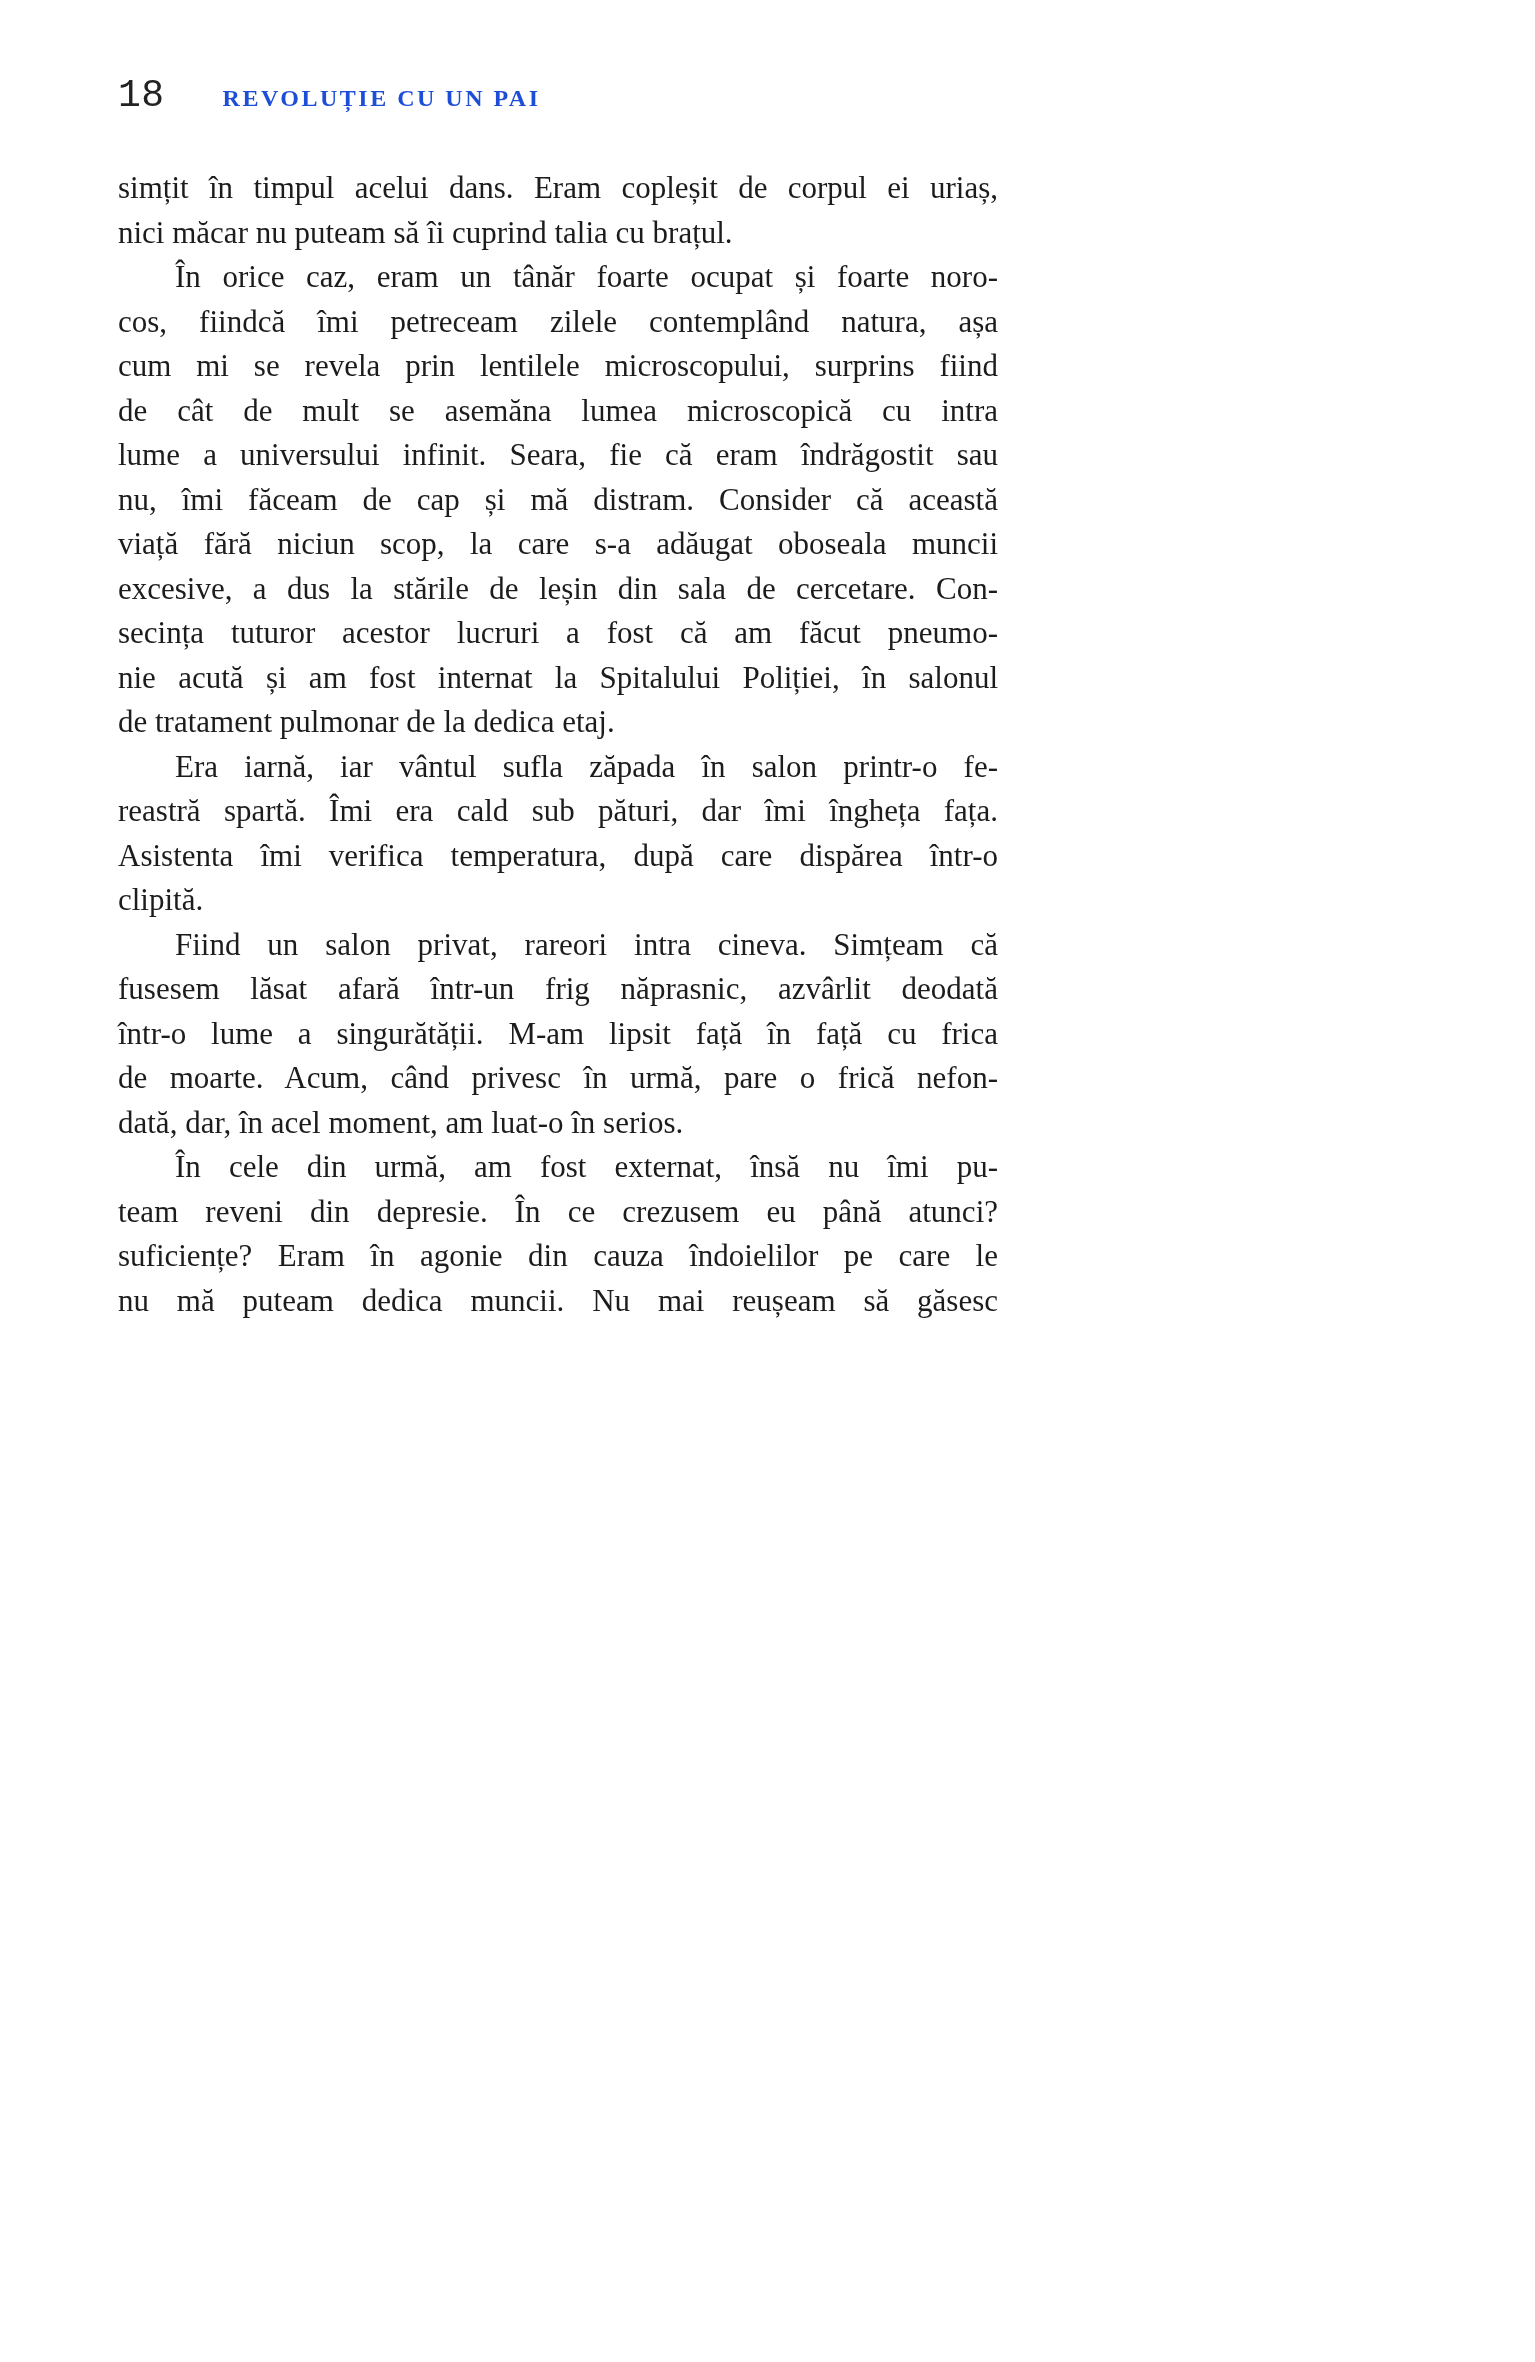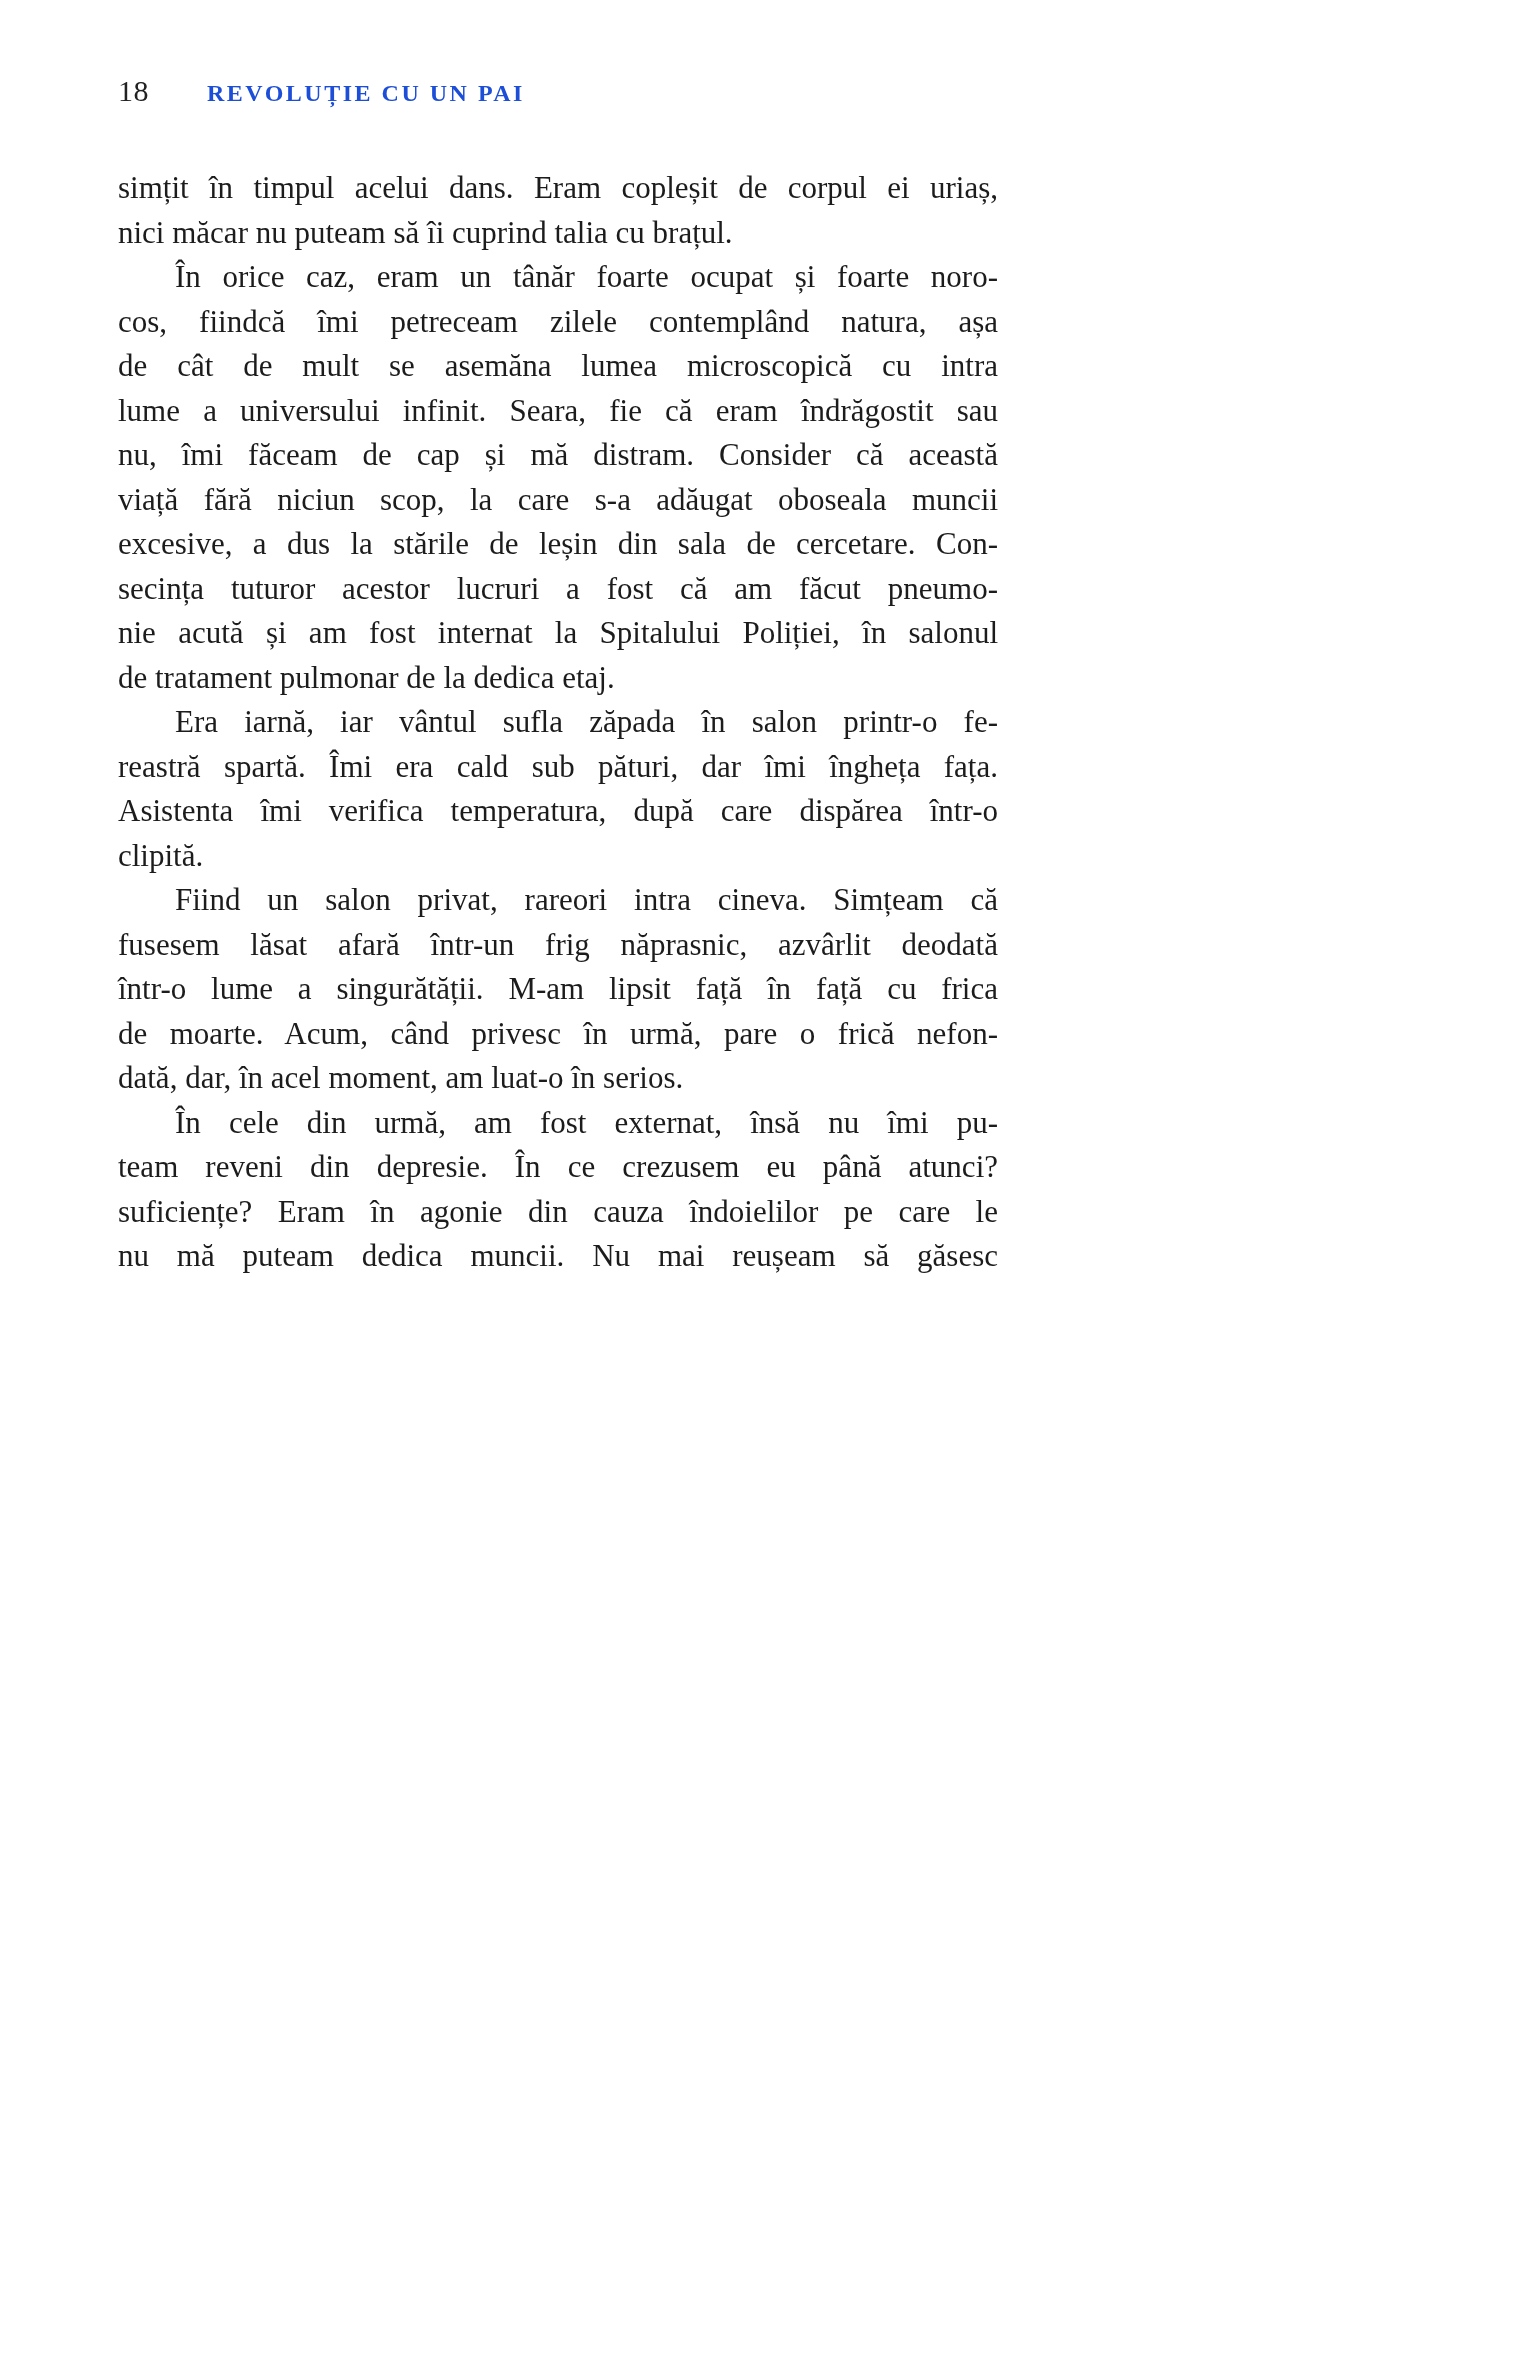--- a/index.html
+++ b/index.html
@@ -20,22 +20,23 @@
   .page-header {
     position: absolute;
     top: 74px;
     left: 118px;
     width: 880px;
     display: flex;
     align-items: baseline;
     color: #222222;
   }
   .page-number {
-    font-size: 30px;
+    font-size: 38px;
     letter-spacing: 0.5px;
+    font-family: Liberation Mono, monospace;
   }
   .running-title {
     font-size: 24px;
     letter-spacing: 2.5px;
     margin-left: 58px;
     text-transform: uppercase;
     font-weight: 600;
     color: #1d4ed8;
   }
   .text-block {
@@ -66,20 +67,21 @@
   <header class="page-header">
     <span class="page-number">18</span>
     <span class="running-title">REVOLUȚIE CU UN PAI</span>
   </header>
 
   <main class="text-block">
       <div class="line just">simțit în timpul acelui dans. Eram copleșit de corpul ei uriaș,</div>
       <div class="line">nici măcar nu puteam să îi cuprind talia cu brațul.</div>
       <div class="line indent just">În orice caz, eram un tânăr foarte ocupat și foarte noro-</div>
       <div class="line just">cos, fiindcă îmi petreceam zilele contemplând natura, așa</div>
+      <div class="line just">cum mi se revela prin lentilele microscopului, surprins fiind</div>
       <div class="line just">de cât de mult se asemăna lumea microscopică cu intra</div>
       <div class="line just">lume a universului infinit. Seara, fie că eram îndrăgostit sau</div>
       <div class="line just">nu, îmi făceam de cap și mă distram. Consider că această</div>
       <div class="line just">viață fără niciun scop, la care s-a adăugat oboseala muncii</div>
       <div class="line just">excesive, a dus la stările de leșin din sala de cercetare. Con-</div>
       <div class="line just">secința tuturor acestor lucruri a fost că am făcut pneumo-</div>
       <div class="line just">nie acută și am fost internat la Spitalului Poliției, în salonul</div>
       <div class="line">de tratament pulmonar de la dedica etaj.</div>
       <div class="line indent just">Era iarnă, iar vântul sufla zăpada în salon printr-o fe-</div>
       <div class="line just">reastră spartă. Îmi era cald sub pături, dar îmi îngheța fața.</div>

